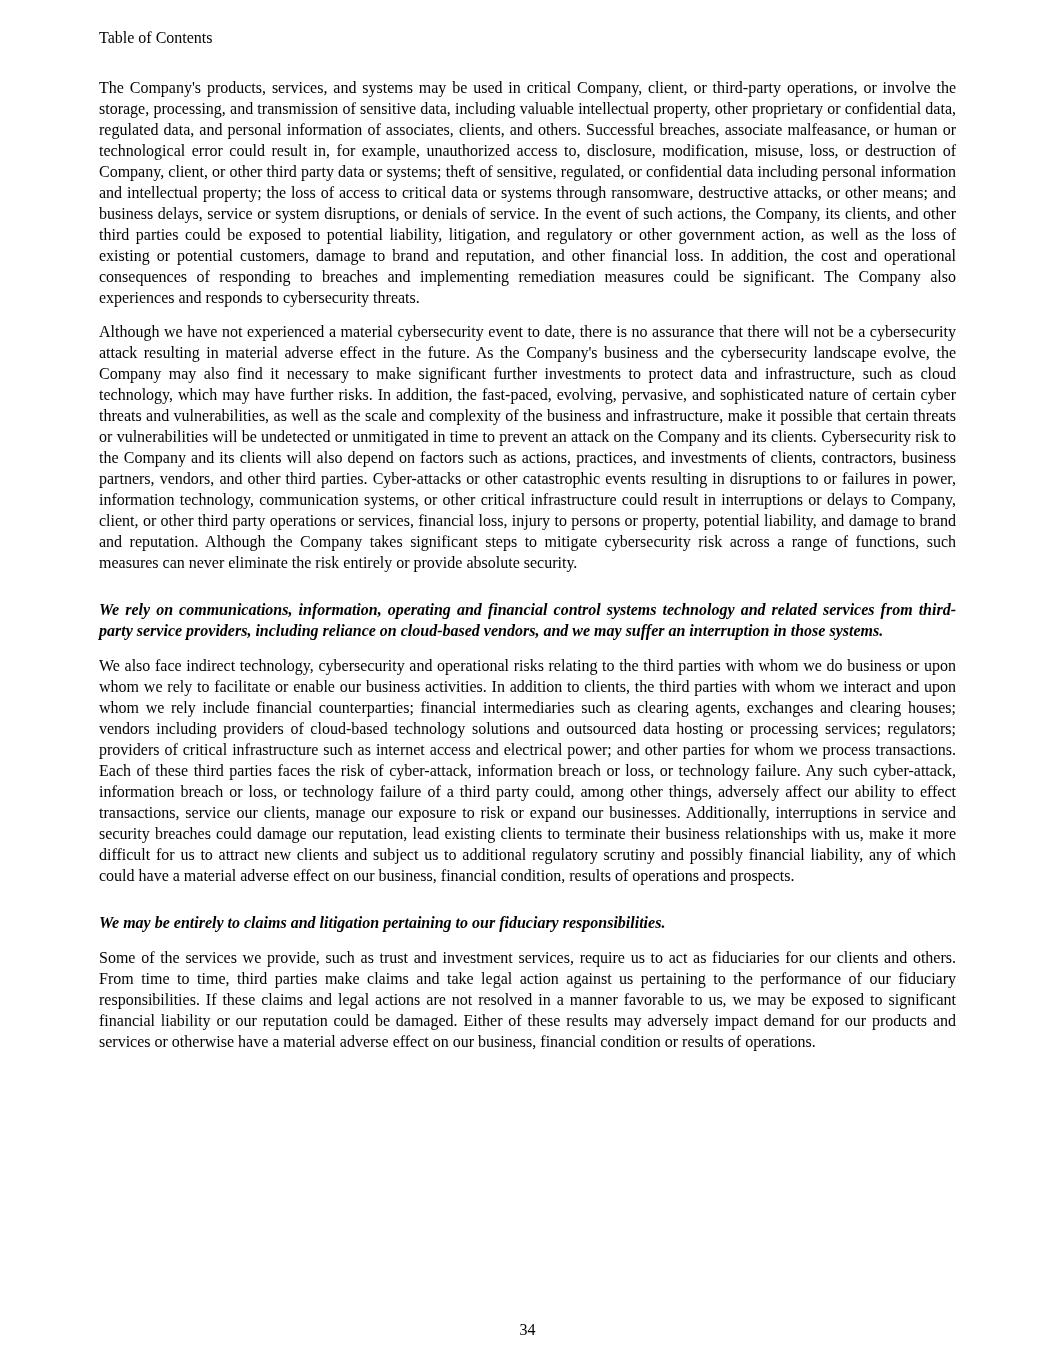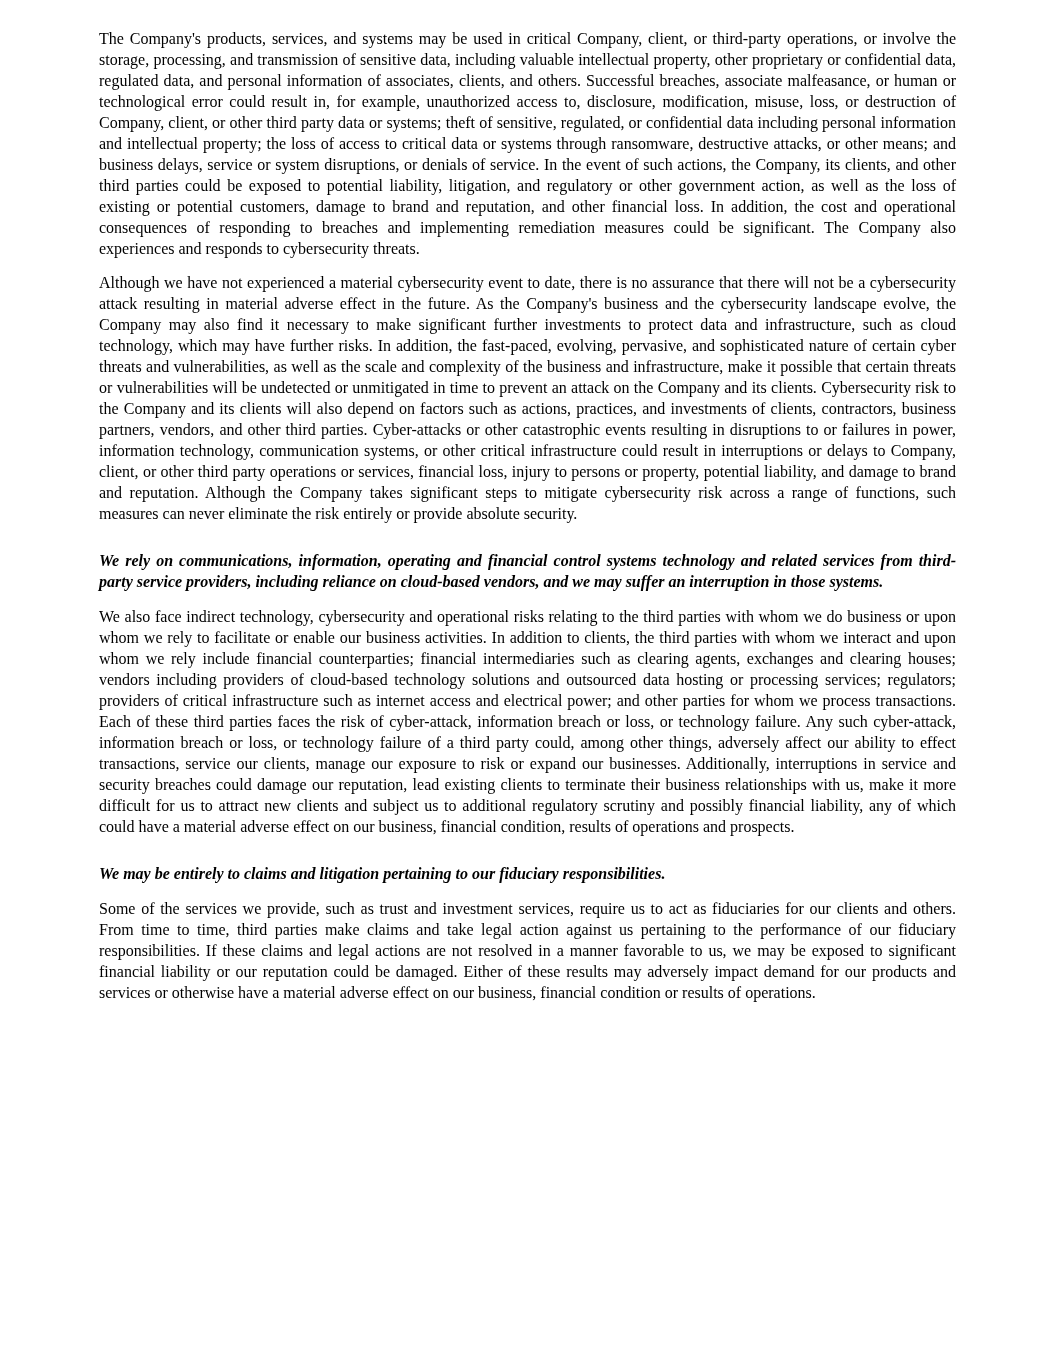--- a/index.html
+++ b/index.html
@@ -53,28 +53,30 @@
     font-size: 16px;
     line-height: 20px;
   }
 </style>
 </head>
 <body>
 
 <div class="page">
   <div class="content">
 
+    <div class="toc">Table of Contents</div>
 
     <p class="body-para">The Company's products, services, and systems may be used in critical Company, client, or third-party operations, or involve the storage, processing, and transmission of sensitive data, including valuable intellectual property, other proprietary or confidential data, regulated data, and personal information of associates, clients, and others. Successful breaches, associate malfeasance, or human or technological error could result in, for example, unauthorized access to, disclosure, modification, misuse, loss, or destruction of Company, client, or other third party data or systems; theft of sensitive, regulated, or confidential data including personal information and intellectual property; the loss of access to critical data or systems through ransomware, destructive attacks, or other means; and business delays, service or system disruptions, or denials of service. In the event of such actions, the Company, its clients, and other third parties could be exposed to potential liability, litigation, and regulatory or other government action, as well as the loss of existing or potential customers, damage to brand and reputation, and other financial loss. In addition, the cost and operational consequences of responding to breaches and implementing remediation measures could be significant. The Company also experiences and responds to cybersecurity threats.</p>
 
     <p class="body-para">Although we have not experienced a material cybersecurity event to date, there is no assurance that there will not be a cybersecurity attack resulting in material adverse effect in the future. As the Company's business and the cybersecurity landscape evolve, the Company may also find it necessary to make significant further investments to protect data and infrastructure, such as cloud technology, which may have further risks. In addition, the fast-paced, evolving, pervasive, and sophisticated nature of certain cyber threats and vulnerabilities, as well as the scale and complexity of the business and infrastructure, make it possible that certain threats or vulnerabilities will be undetected or unmitigated in time to prevent an attack on the Company and its clients. Cybersecurity risk to the Company and its clients will also depend on factors such as actions, practices, and investments of clients, contractors, business partners, vendors, and other third parties. Cyber-attacks or other catastrophic events resulting in disruptions to or failures in power, information technology, communication systems, or other critical infrastructure could result in interruptions or delays to Company, client, or other third party operations or services, financial loss, injury to persons or property, potential liability, and damage to brand and reputation. Although the Company takes significant steps to mitigate cybersecurity risk across a range of functions, such measures can never eliminate the risk entirely or provide absolute security.</p>
 
     <p class="risk-heading">We rely on communications, information, operating and financial control systems technology and related services from third-party service providers, including reliance on cloud-based vendors, and we may suffer an interruption in those systems.</p>
 
     <p class="body-para">We also face indirect technology, cybersecurity and operational risks relating to the third parties with whom we do business or upon whom we rely to facilitate or enable our business activities. In addition to clients, the third parties with whom we interact and upon whom we rely include financial counterparties; financial intermediaries such as clearing agents, exchanges and clearing houses; vendors including providers of cloud-based technology solutions and outsourced data hosting or processing services; regulators; providers of critical infrastructure such as internet access and electrical power; and other parties for whom we process transactions. Each of these third parties faces the risk of cyber-attack, information breach or loss, or technology failure. Any such cyber-attack, information breach or loss, or technology failure of a third party could, among other things, adversely affect our ability to effect transactions, service our clients, manage our exposure to risk or expand our businesses. Additionally, interruptions in service and security breaches could damage our reputation, lead existing clients to terminate their business relationships with us, make it more difficult for us to attract new clients and subject us to additional regulatory scrutiny and possibly financial liability, any of which could have a material adverse effect on our business, financial condition, results of operations and prospects.</p>
 
     <p class="risk-heading">We may be entirely to claims and litigation pertaining to our fiduciary responsibilities.</p>
 
     <p class="body-para">Some of the services we provide, such as trust and investment services, require us to act as fiduciaries for our clients and others. From time to time, third parties make claims and take legal action against us pertaining to the performance of our fiduciary responsibilities. If these claims and legal actions are not resolved in a manner favorable to us, we may be exposed to significant financial liability or our reputation could be damaged. Either of these results may adversely impact demand for our products and services or otherwise have a material adverse effect on our business, financial condition or results of operations.</p>
 
   </div>
 
+  <div class="page-number">34</div>
 </div>
 
 </body></html>

